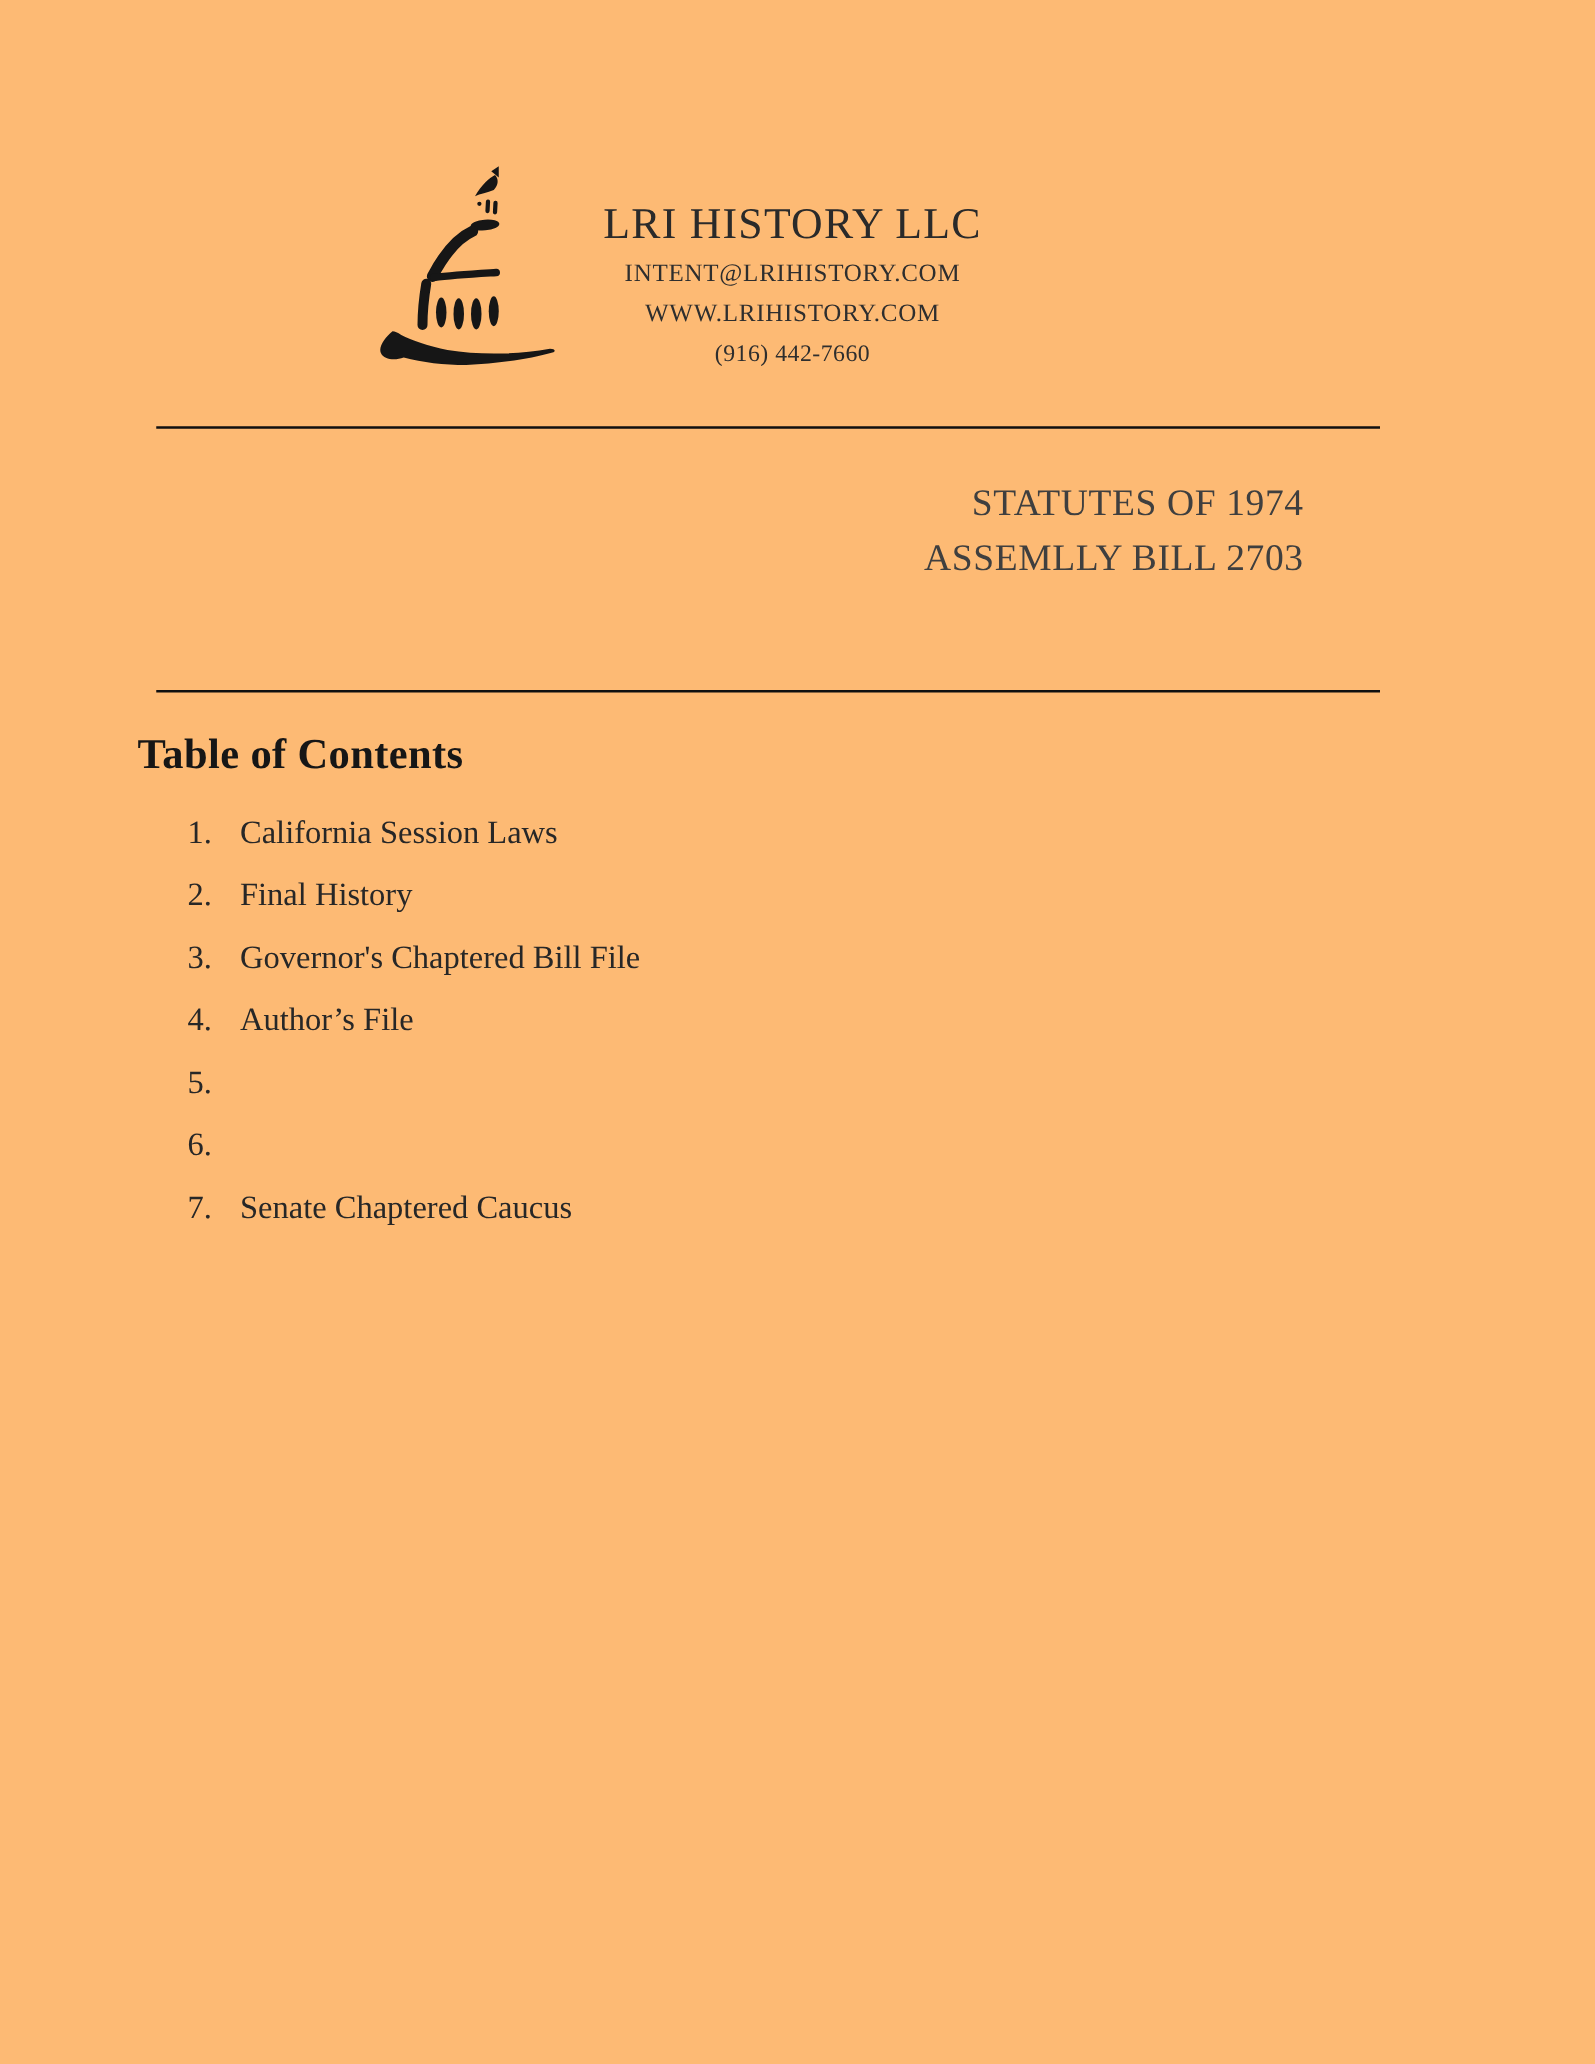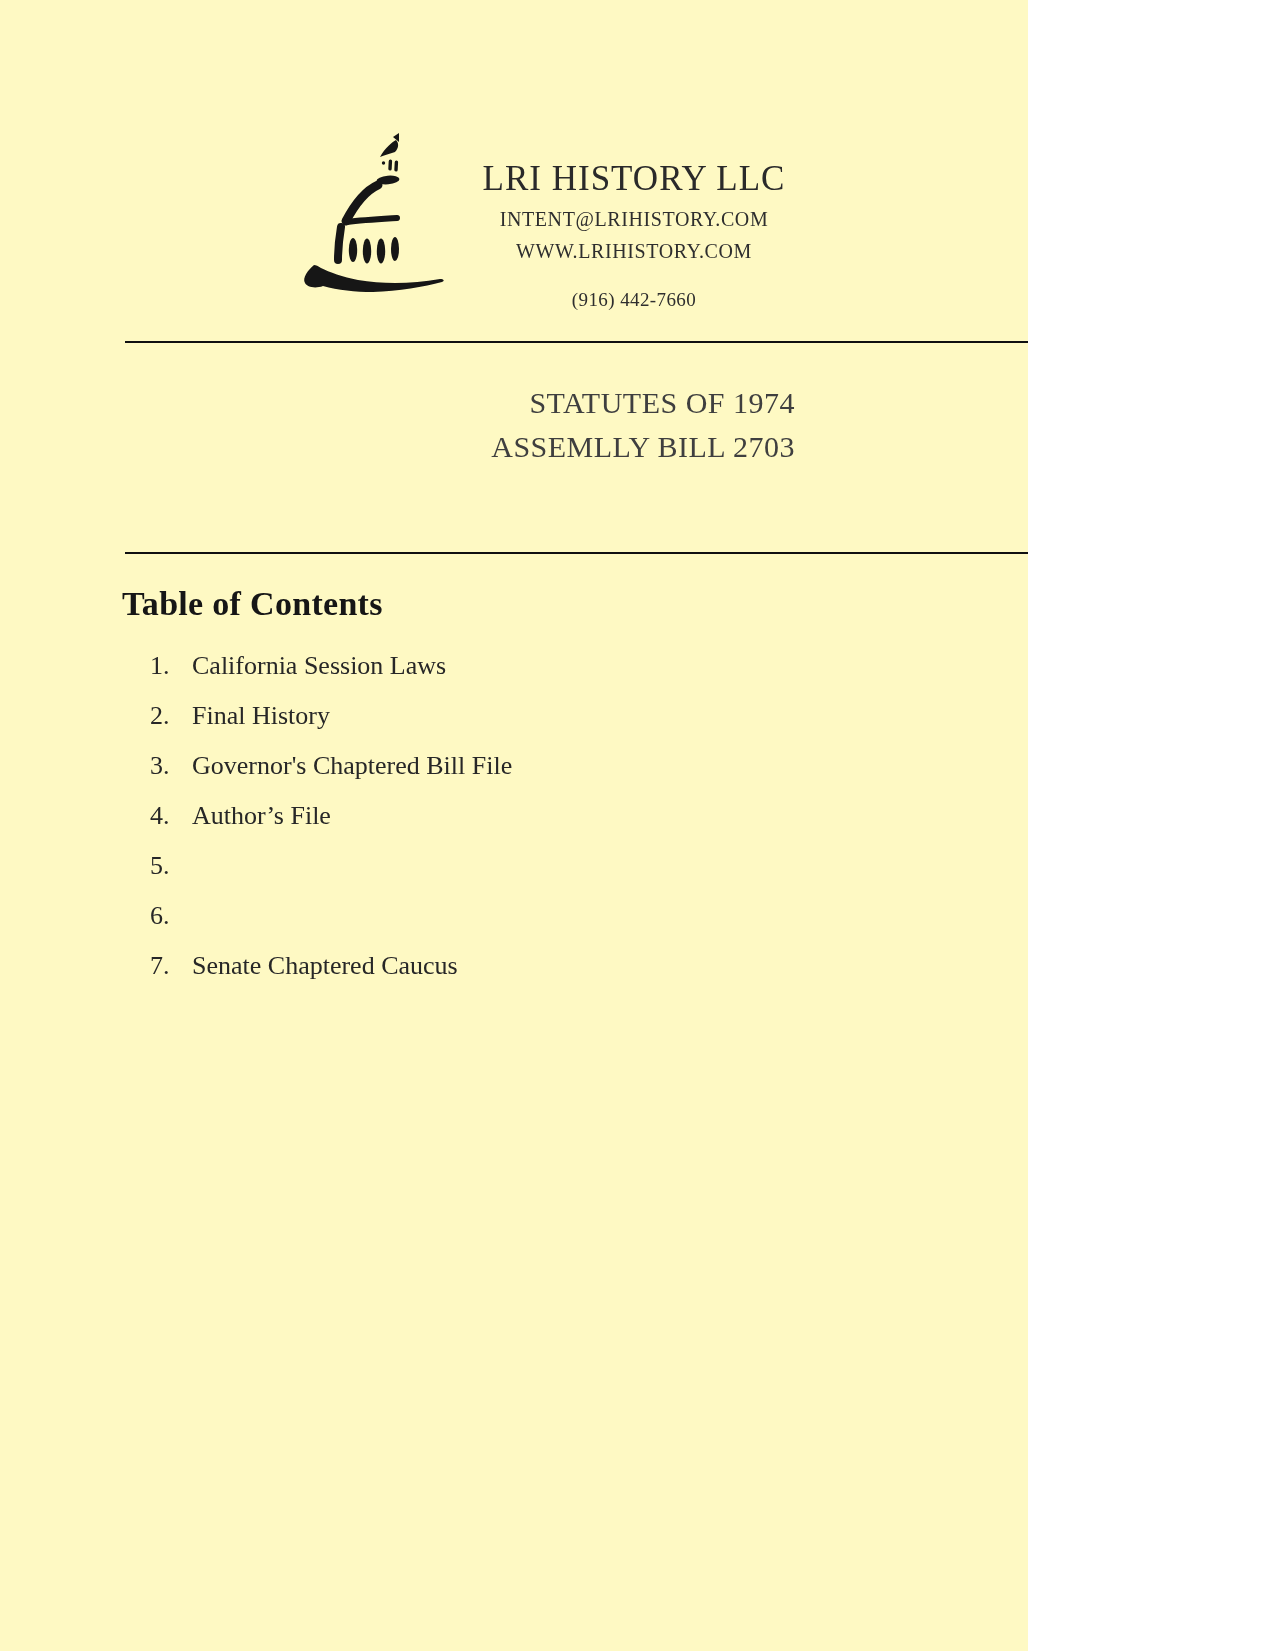--- a/index.html
+++ b/index.html
@@ -1,20 +1,20 @@
 <!DOCTYPE html>
 <html><head>
 <meta charset="utf-8">
 <style>
   html, body { margin: 0; padding: 0; background: #ffffff; }
   .page {
     position: relative;
-    width: 1028px;
+    width: 1276px;
     height: 1651px;
-    background: #fef9c3;
+    background: #fdba74;
     font-family: "Liberation Serif", serif;
     color: #262626;
     overflow: hidden;
   }
   
   .logo {
     position: absolute;
     left: 293px;
     top: 120px;
     width: 160px;
@@ -23,21 +23,21 @@
   .hline {
     position: absolute;
     left: 442px;
     width: 384px;
     text-align: center;
     white-space: nowrap;
   }
   .company   { top: 160px; font-size: 35px; line-height: 38px; letter-spacing: 1px;  color: #2a2a2a; }
   .email     { top: 208px; font-size: 20px; line-height: 23px; letter-spacing: 0.6px; color: #2e2e2e; }
   .website   { top: 240px; font-size: 20px; line-height: 23px; letter-spacing: 0.6px; color: #2e2e2e; }
-  .phone     { top: 288px; font-size: 19px; line-height: 23px; letter-spacing: 0.4px; color: #2e2e2e; }
+  .phone     { top: 272px; font-size: 19px; line-height: 23px; letter-spacing: 0.4px; color: #2e2e2e; }
   
   .rule {
     position: absolute;
     left: 125px;
     width: 979px;
     height: 0;
     border-top: 2px solid #101010;
   }
   .rule-1 { top: 341px; }
   .rule-2 { top: 552px; }
@@ -50,21 +50,21 @@
     font-weight: normal;
     font-size: 30px;
     line-height: 43.5px;
     letter-spacing: 0.5px;
     color: #3f3f3f;
   }
   .ref-line { white-space: pre; }
   
   .toc-title {
     position: absolute;
-    left: 122px;
+    left: 110px;
     top: 585px;
     margin: 0;
     font-size: 34px;
     line-height: 38px;
     font-weight: bold;
     letter-spacing: 0.3px;
     color: #161616;
   }
   .toc-list {
     position: absolute;

